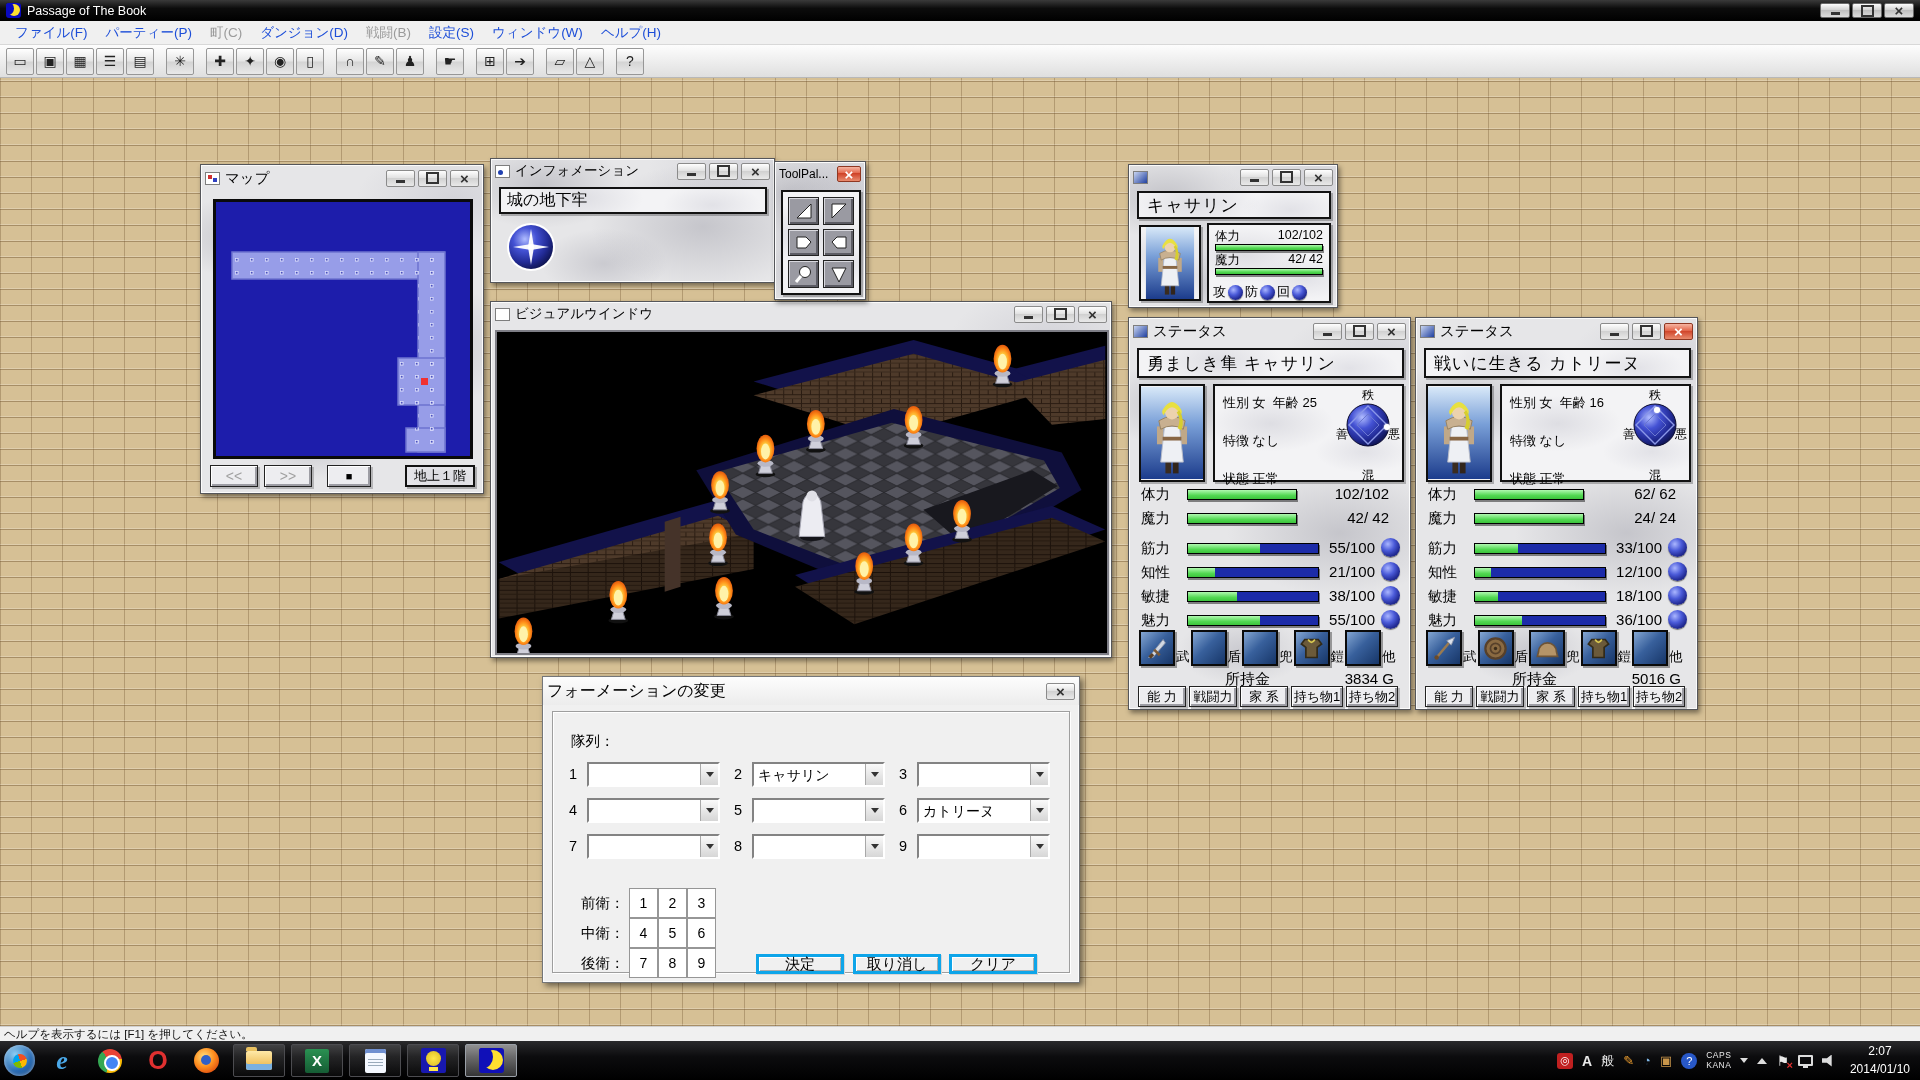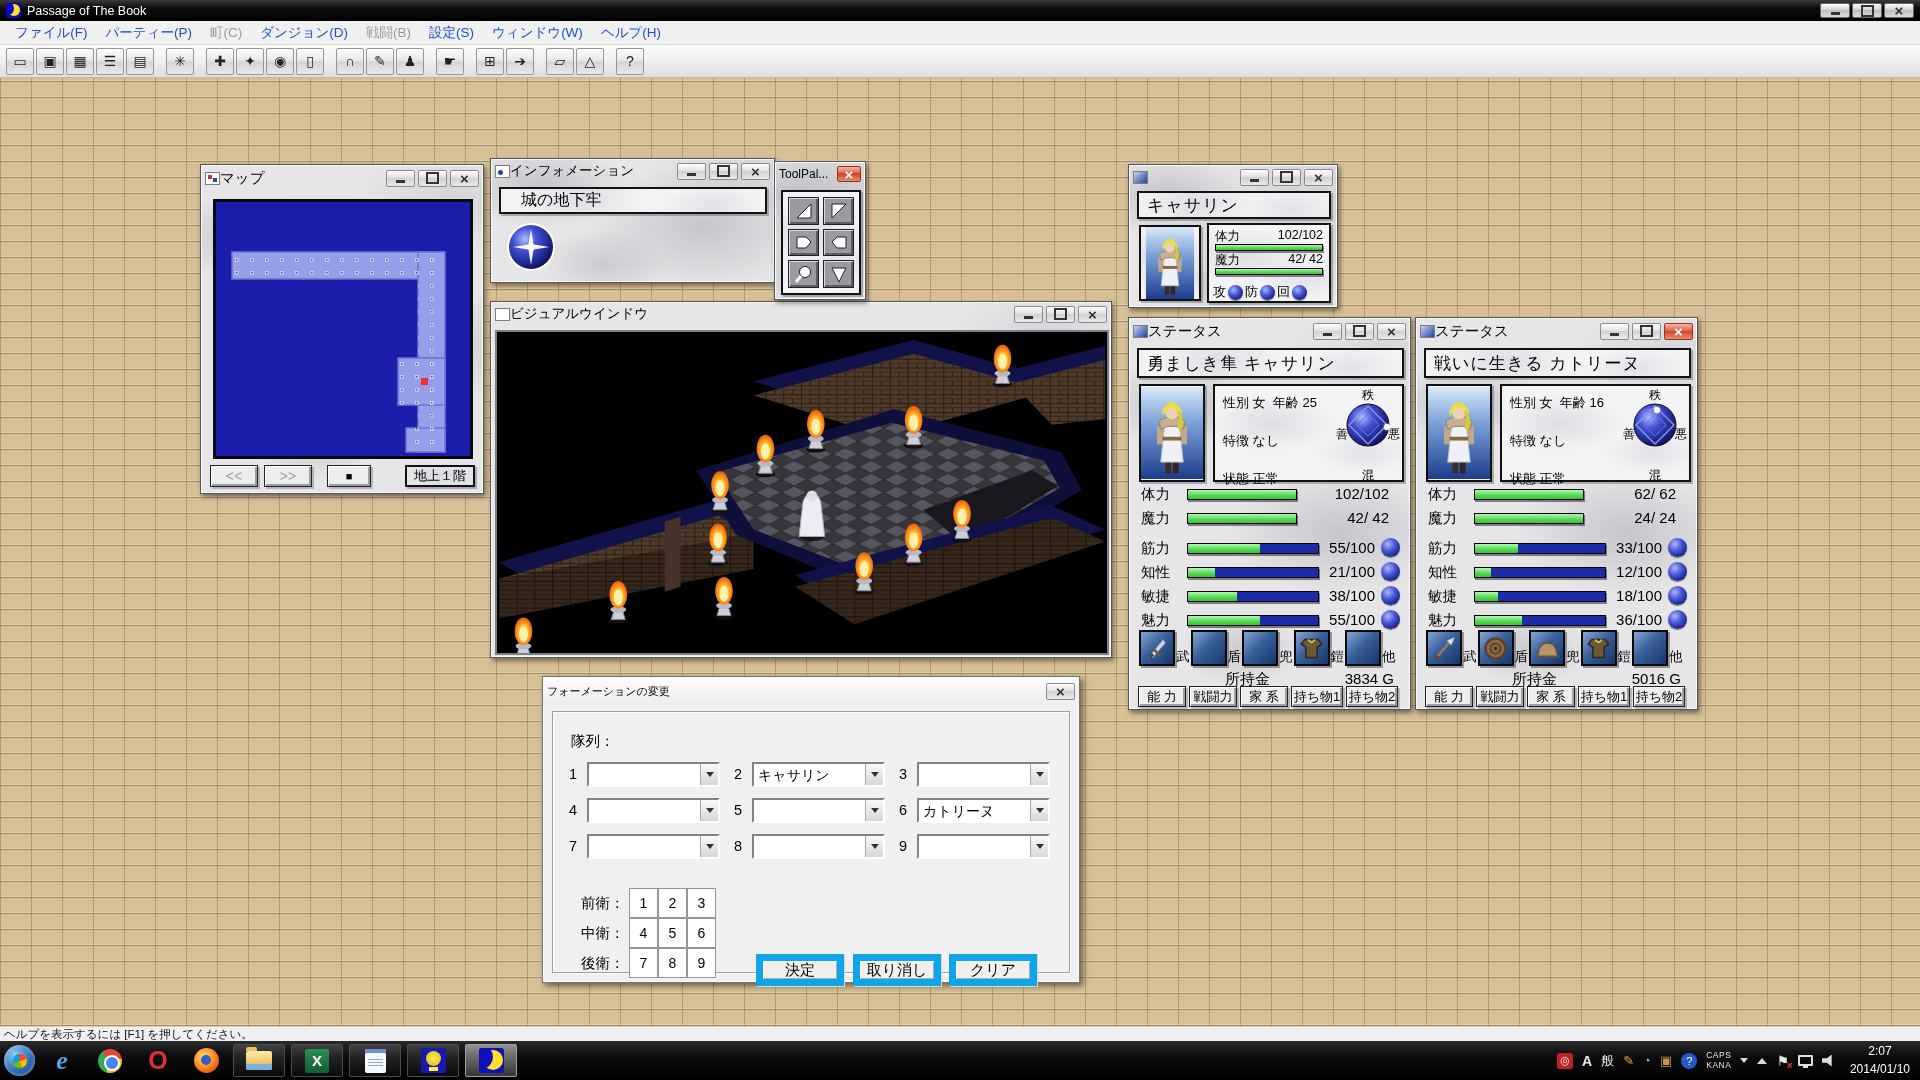--- a/index.html
+++ b/index.html
@@ -19,21 +19,21 @@
 #menubar .mi{font-size:13.5px;color:#1d4ed8;padding:3px 9px}
 #menubar .mi[data-enabled="false"]{color:#9b9b9b}
 #toolbar{left:0;top:45px;width:1920px;height:33px;background:linear-gradient(#fdfdfd,#dfdfdf);border-bottom:1px solid #b8b8b8;display:flex;align-items:center;padding-left:6px;gap:2px}
 .tbtn{width:28px;height:27px;border:1px solid #979797;border-radius:2px;background:linear-gradient(#fff,#e6e6e6 48%,#d4d4d4 52%,#e9e9e9);display:flex;align-items:center;justify-content:center;font-size:14px;color:#222}
 .tsep{width:8px}
 #mdi{left:0;top:78px;width:1920px;height:948px;background-color:#d6c095;background-image:repeating-linear-gradient(0deg,rgba(120,92,55,.5) 0 1px,rgba(255,255,255,.22) 1px 2px,transparent 2px 16px),repeating-linear-gradient(90deg,rgba(120,92,55,.38) 0 1px,transparent 1px 31px)}
 #statusbar{left:0;top:1026px;width:1920px;height:15px;background:#f0f0f0;border-top:1px solid #cfcfcf;display:flex;align-items:center;padding-left:4px;font-size:11.5px;color:#111}
 
 
 .win{position:absolute;border:1px solid #55565a;box-shadow:inset 0 0 0 1px #fbfbfb,2px 3px 5px rgba(0,0,0,.45);background-color:#e6e6e8;background-image:radial-gradient(ellipse 120px 60px at 18% 22%,rgba(168,168,176,.55),transparent 70%),radial-gradient(ellipse 160px 90px at 75% 55%,rgba(158,158,168,.45),transparent 70%),radial-gradient(ellipse 90px 50px at 40% 85%,rgba(175,175,184,.5),transparent 70%),radial-gradient(ellipse 140px 70px at 90% 10%,rgba(200,200,208,.6),transparent 70%)}
-.tbar{display:flex;align-items:center;height:26px;padding:0 4px;}
+.tbar{display:flex;align-items:center;height:26px;padding:0 4px;gap:5px}
 .tbar .tt{font-size:14.5px;color:#000}
 .ticon{width:15px;height:13px;border:1px solid #7e7e7e;background:#fff;position:relative;flex:0 0 auto}
 .ticon.blue{background:linear-gradient(135deg,#c8d4f0,#2040a0)}
 .ticon.mapi::before{content:"";position:absolute;left:2px;top:2px;width:4px;height:4px;background:#d03030}
 .ticon.mapi::after{content:"";position:absolute;right:2px;bottom:2px;width:4px;height:4px;background:#3040c0}
 .ticon.doti::before{content:"";position:absolute;left:2px;top:4px;width:5px;height:5px;border-radius:50%;background:#2040b0}
 .capb{margin-left:auto;display:flex;gap:3px}
 .cbtn{width:29px;height:17px;border:1px solid #8b8b8b;border-radius:2px;background:linear-gradient(#fefefe,#e2e2e2 45%,#cfcfcf 46%,#e9e9e9);position:relative;display:flex;align-items:center;justify-content:center;color:#333}
 .cbtn.red{background:linear-gradient(#f6b5a2,#e2654a 45%,#cf4228 46%,#e98b6e);border-color:#8f3722;color:#fff}
 .gmin::before{content:"";width:9px;height:3px;background:currentColor;margin-top:6px}
@@ -49,21 +49,21 @@
 .gbtn{position:absolute;background:#ededf0;border:1px solid #222;box-shadow:inset 1px 1px 0 #fff,inset -2px -2px 0 #9d9da4,2px 2px 0 rgba(40,40,40,.25);display:flex;align-items:center;justify-content:center;font-size:14px;color:#000}
 .gbtn.dis{color:#a0a0a0}
 
 
 #mapwin{left:200px;top:86px;width:284px;height:330px}
 #mapcanvas{position:absolute;left:12px;top:34px;width:260px;height:260px;border:3px solid #0a0a0a;background:#1d1dab}
 #mapwin .floorbox{position:absolute;left:204px;top:300px;width:70px;height:22px;font-size:13px;display:flex;align-items:center;justify-content:center;padding:0}
 
 
 #infowin{left:490px;top:80px;width:285px;height:125px}
-#infowin .loc{left:8px;top:28px;width:268px;height:27px;font-size:16px;display:flex;align-items:center;padding-left:20px}
+#infowin .loc{left:8px;top:28px;width:268px;height:27px;font-size:16px;display:flex;align-items:center;padding-left:6px}
 #infoorb{position:absolute;left:14px;top:62px;width:52px;height:52px}
 #infopanel{left:80px;top:60px;width:197px;height:58px;font-size:12.5px}
 #infopanel .l1{position:absolute;left:10px;top:5px;white-space:pre}
 #infopanel .l2{position:absolute;left:4px;top:21px;white-space:pre}
 #infopanel .l3{position:absolute;left:24px;top:38px}
 #lightbar{position:absolute;left:62px;top:40px;width:122px;height:10px}
 #lightbar .cap{position:absolute;right:0;top:0;width:4px;height:100%;background:#1c2ba8}
 
 
 #toolpal{left:774px;top:83px;width:92px;height:139px;z-index:5}
@@ -122,32 +122,32 @@
 .eq-svg,.eqslot svg{width:27px;height:27px}
 .moneyrow{position:absolute;left:0;top:352px;width:100%;font-size:15px}
 .moneyrow .ml{position:absolute;left:96px}
 .moneyrow .mv{position:absolute;right:16px}
 .tabs{position:absolute;left:9px;top:368px;display:flex;gap:3px}
 .tabs .gbtn{position:relative;height:21px;font-size:13px}
 
 
 #formdlg{left:542px;top:598px;width:538px;height:307px;background:#f0f0f0;background-image:none;border:1px solid #747679;box-shadow:inset 0 0 0 1px #fcfcfc,3px 3px 6px rgba(0,0,0,.5);z-index:9}
 #formdlg .tbar{height:28px;background:linear-gradient(#fdfdfd,#ececec)}
-#formdlg .tt{font-size:11px}
+#formdlg .tt{font-size:16px}
 #formgroove{position:absolute;left:9px;top:34px;right:9px;bottom:9px;border:1px solid #9e9e9e;box-shadow:inset 1px 1px 0 #fff,1px 1px 0 #fff}
 .flabel{position:absolute;font-size:14.5px;color:#000}
 .snum{position:absolute;font-size:14.5px;color:#000}
 .sel{position:absolute;width:133px;height:25px;border:2px solid;border-color:#838383 #fff #fff #838383;background:#fff}
 .sel .sv{position:absolute;left:4px;top:3px;font-size:14px;white-space:nowrap}
 .sel .sbtn{position:absolute;right:0;top:0;width:18px;height:21px;background:linear-gradient(#fafafa,#d6d6d6);border-left:1px solid #a8a8a8;display:flex;align-items:center;justify-content:center}
 .darr{width:0;height:0;border:4px solid transparent;border-top:5px solid #333;margin-top:4px}
 .ngrid{position:absolute;left:76px;top:176px;display:grid;grid-template-columns:repeat(3,29px);grid-auto-rows:30px}
 .ncell{background:#fff;border:1px solid #969696;display:flex;align-items:center;justify-content:center;font-size:14px;color:#000}
 .prow-label{position:absolute;left:28px;font-size:14.5px;color:#000}
-.pbtn{position:absolute;height:32px;background:#f0f0f0;border:7px solid #0ea5e9;box-shadow:inset 1px 1px 0 #fff,inset -1px -1px 0 #adadad,1px 1px 0 #d6d6d6;display:flex;align-items:center;justify-content:center;font-size:15px;color:#000}
+.pbtn{position:absolute;height:20px;background:#f0f0f0;border:3px solid #0ea5e9;box-shadow:inset 1px 1px 0 #fff,inset -1px -1px 0 #adadad,1px 1px 0 #d6d6d6;display:flex;align-items:center;justify-content:center;font-size:15px;color:#000}
 
 
 #taskbar{left:0;top:1041px;width:1920px;height:39px;background:linear-gradient(#2a2a2c,#0c0c0e 40%,#000);display:flex;align-items:center;padding:0 4px;gap:6px}
 .orbstart{width:31px;height:31px;border-radius:50%;background:radial-gradient(circle at 35% 30%,#8ecdf2,#2a6cb4 55%,#0b3a74);box-shadow:inset 0 0 4px rgba(255,255,255,.6);display:flex;align-items:center;justify-content:center}
 .flag4{width:14px;height:14px;border-radius:50%;background:conic-gradient(#f25022 0 25%,#ffb900 0 50%,#7fba00 0 75%,#00a4ef 0);transform:rotate(-18deg)}
 .tkico{width:42px;height:33px;display:flex;align-items:center;justify-content:center}
 .tkbtn{width:52px;height:33px;border:1px solid #4c4c50;border-radius:2px;background:linear-gradient(rgba(255,255,255,.14),rgba(255,255,255,.03));display:flex;align-items:center;justify-content:center}
 .tkbtn.active{background:linear-gradient(rgba(255,255,255,.5),rgba(255,255,255,.2));border-color:#9aa0a8}
 .cgC{width:24px;height:24px;border-radius:50%;background:conic-gradient(from -40deg,#ea4335 0 33%,#fbbc05 0 66%,#34a853 0);position:relative}
 .cgC::after{content:"";position:absolute;left:6px;top:6px;width:12px;height:12px;border-radius:50%;background:#4285f4;border:2px solid #fff}

